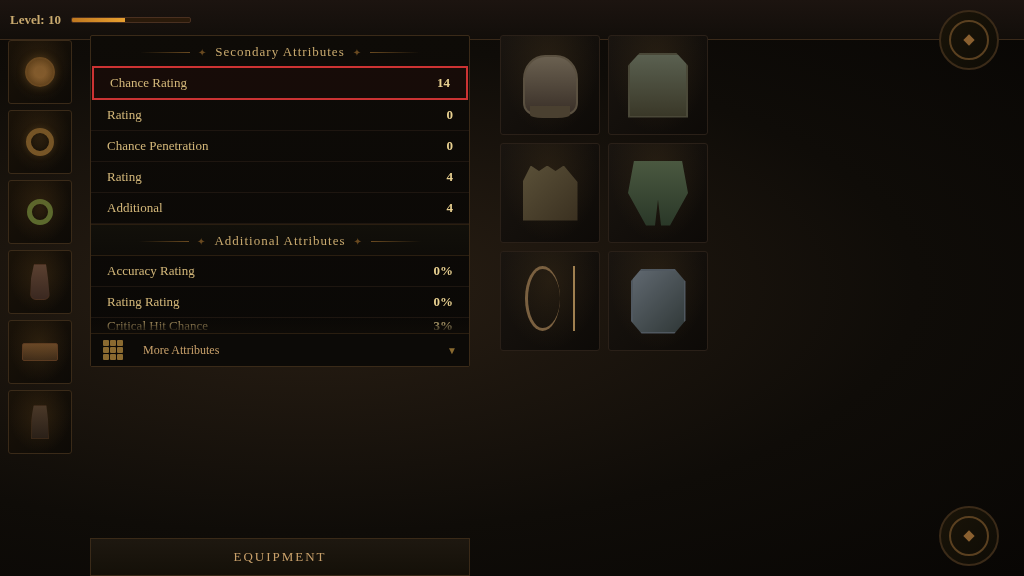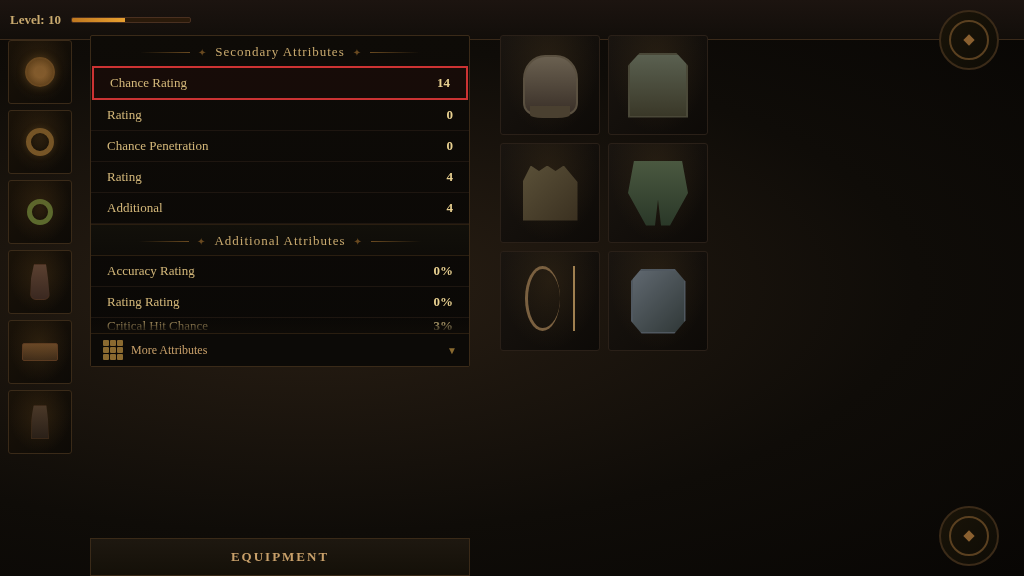--- a/index.html
+++ b/index.html
@@ -207,21 +207,21 @@
       border-top: 1px solid #2a1e10;
       border-bottom: 1px solid #2a1e10;
     }
 
     
     .stats-bottom {
       display: flex;
       align-items: center;
       padding: 6px 12px;
       border-top: 1px solid #2a1e10;
-      gap: 8px;
+      gap: 20px;
       background: #0c0a07;
     }
 
     .grid-icon {
       width: 20px;
       height: 20px;
       display: grid;
       grid-template-columns: repeat(3, 6px);
       grid-template-rows: repeat(3, 6px);
       gap: 1px;
@@ -258,21 +258,20 @@
       display: flex;
       align-items: center;
       justify-content: center;
       background: linear-gradient(180deg, #1e1810 0%, #141008 100%);
       border: 1px solid #3a2a18;
       color: #c8a06a;
       font-size: 13px;
       letter-spacing: 2px;
       cursor: pointer;
       font-family: 'Georgia', serif;
-      font-weight: bold;
     }
 
     
     .right-equipment {
       position: absolute;
       left: 500px;
       top: 35px;
       width: 220px;
     }
 

